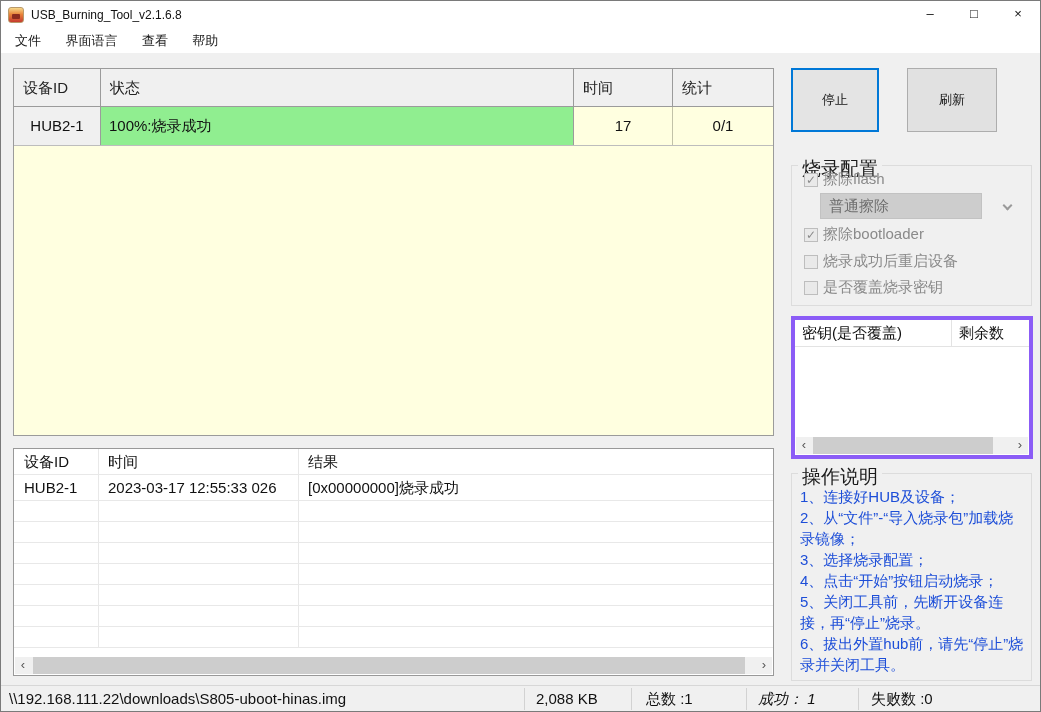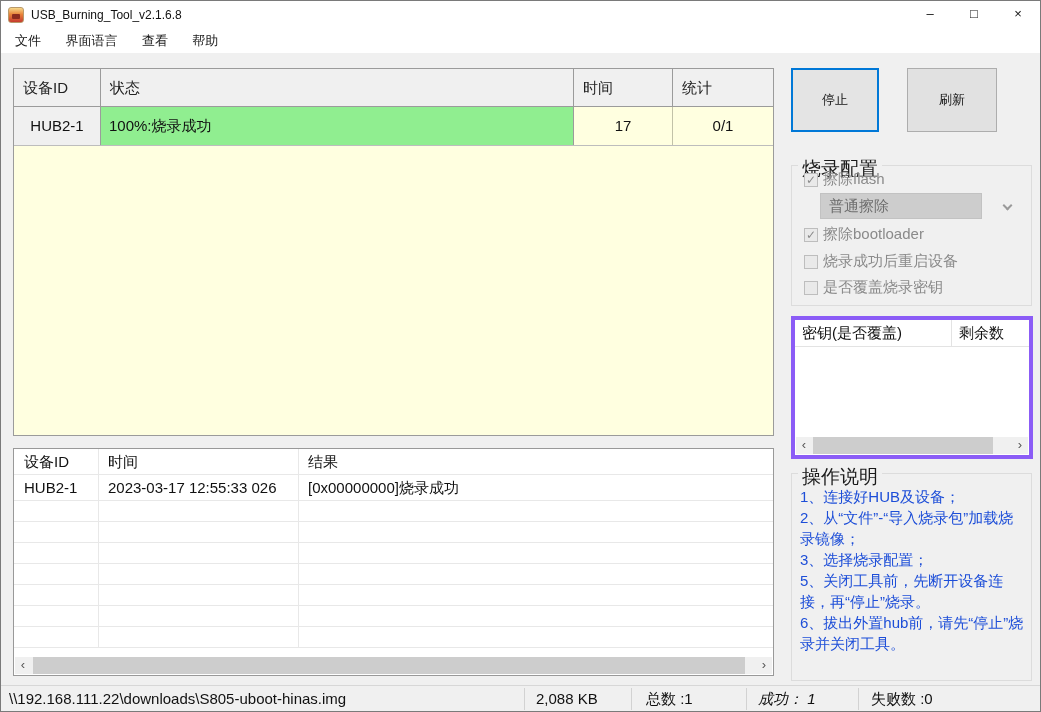--- a/index.html
+++ b/index.html
@@ -184,20 +184,21 @@
       <div class="hs-arrow hs-right">›</div>
     </div>
   </div>
 
   <div class="group" id="grp-help">
     <div class="group-label">操作说明</div>
     <div class="help-text">
       <div>1、连接好HUB及设备；</div>
       <div>2、从“文件”-“导入烧录包”加载烧录镜像；</div>
       <div>3、选择烧录配置；</div>
+      <div>4、点击“开始”按钮启动烧录；</div>
       <div>5、关闭工具前，先断开设备连接，再“停止”烧录。</div>
       <div>6、拔出外置hub前，请先“停止”烧录并关闭工具。</div>
     </div>
   </div>
 
   <div class="log-table">
     <div class="log-vline" id="lv1"></div>
     <div class="log-vline" id="lv2"></div>
     <div class="log-row head">
       <div class="cell lc1">设备ID</div>

